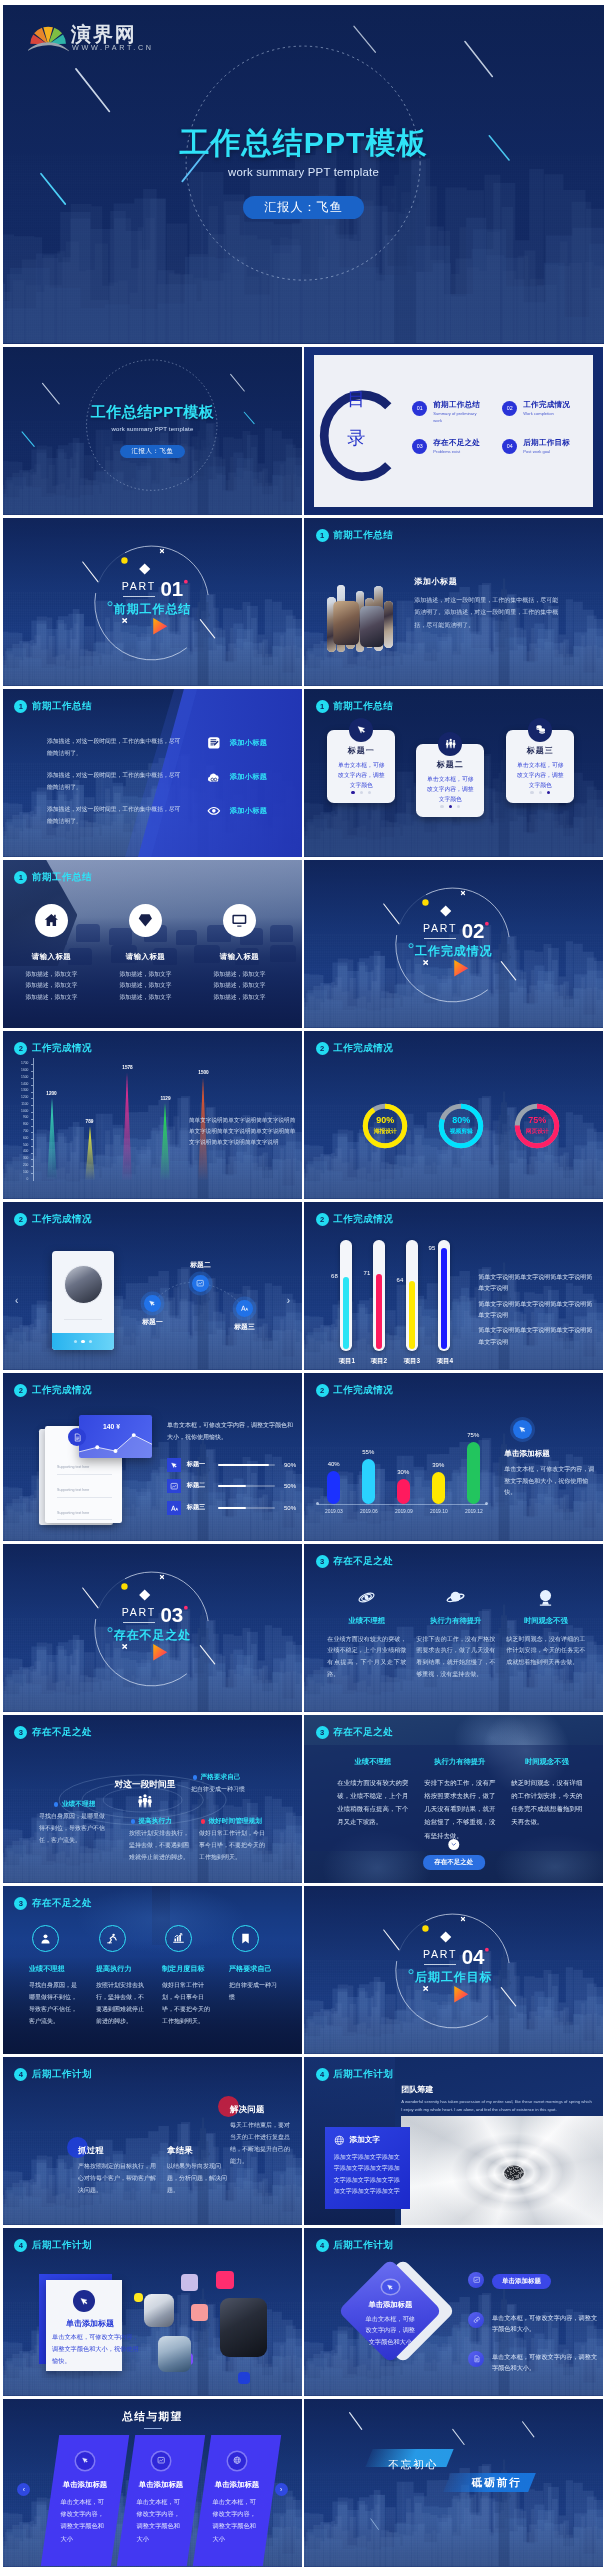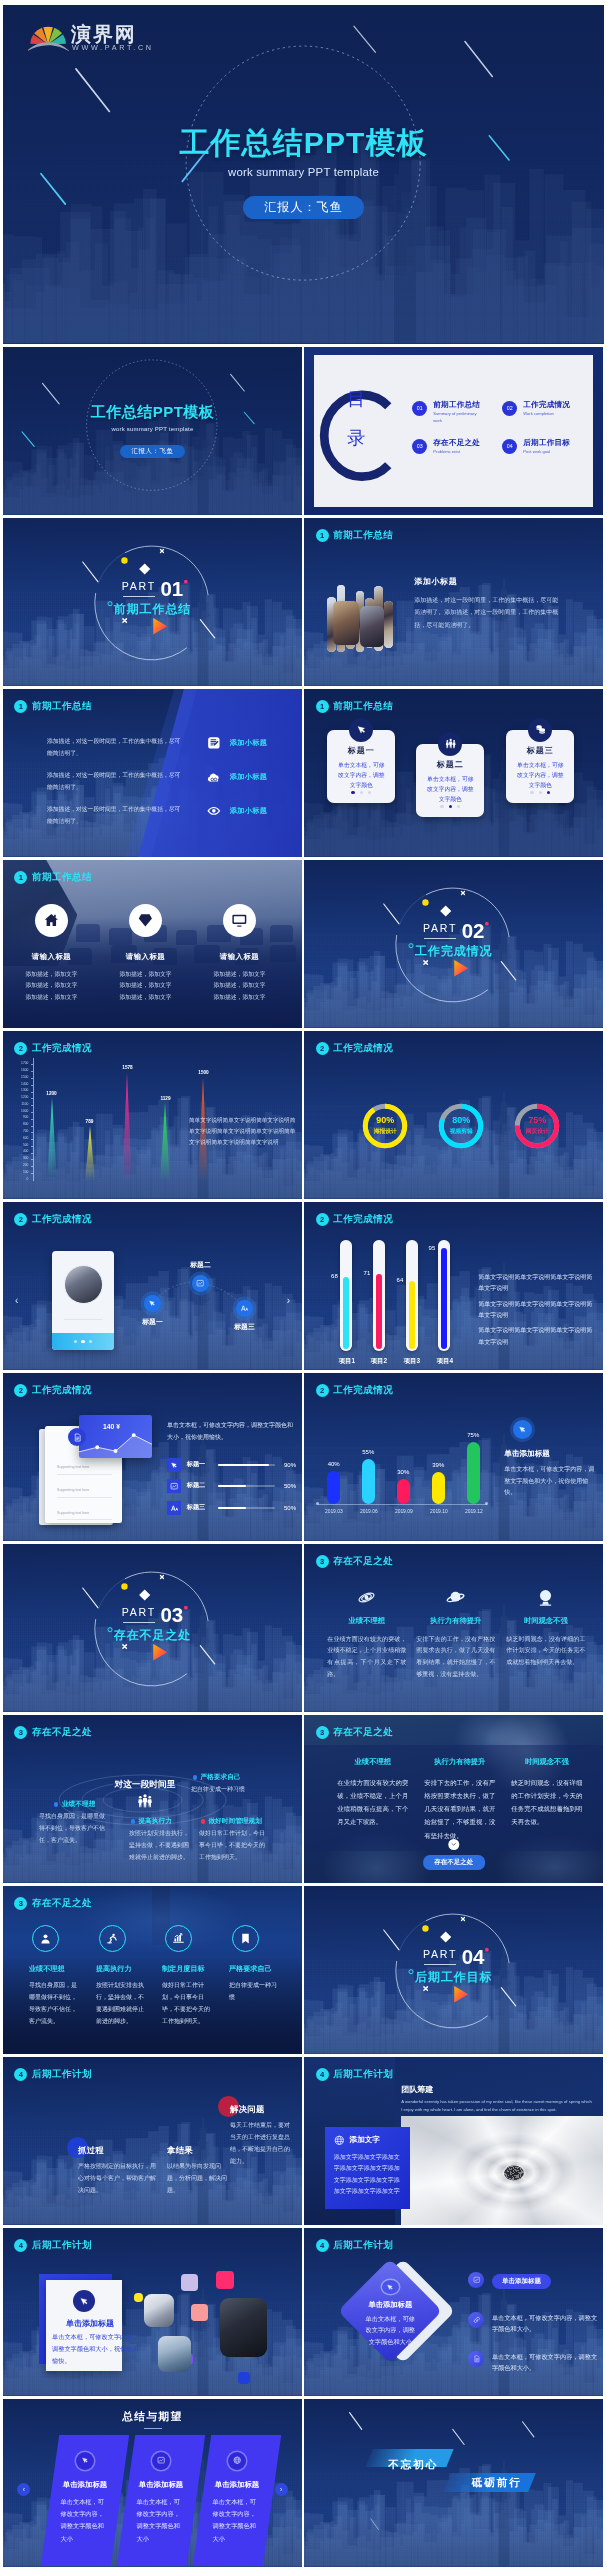--- a/index.html
+++ b/index.html
@@ -1360,20 +1360,20 @@
             <div class="citytex"></div>
             <div class="veil"></div>
           </div>
           <svg class="abs" style="left:0;top:0;width:299px;height:168px" viewBox="0 0 394 221.5">
             <path d="M60 18l16 22" stroke="#eef6ff" stroke-width="1.6" stroke-linecap="round" opacity=".9"></path>
             <path d="M196 40l15 20" stroke="#eef6ff" stroke-width="1.4" stroke-linecap="round" opacity=".85"></path>
             <path d="M288 30l15 20" stroke="#eef6ff" stroke-width="1.4" stroke-linecap="round" opacity=".85"></path>
             <path d="M88 158l10 14" stroke="#b4d4f2" stroke-width="1.2" stroke-linecap="round" opacity=".7"></path>
           </svg>
           <div style="position:absolute;left:65px;top:50px;width:81px;height:18px;background:linear-gradient(90deg,rgba(36,150,230,.1),rgba(40,162,240,.92) 55%,rgba(40,162,240,.92));transform:skewX(-22deg)"></div>
-          <div style="position:absolute;left:65px;top:50px;width:88px;height:31px;display:flex;align-items:center;justify-content:center;color:#fff;font-size:10.6px;font-weight:700;letter-spacing:1.9px">不忘初心</div>
+          <div style="position:absolute;left:65px;top:50px;width:88px;height:31px;display:flex;align-items:center;justify-content:center;color:#fff;font-size:10.6px;font-weight:400;letter-spacing:1.9px">不忘初心</div>
           <div style="position:absolute;left:143px;top:74px;width:85px;height:19px;background:linear-gradient(90deg,rgba(22,110,215,.15),rgba(24,118,222,.95) 52%,rgba(24,118,222,.95));transform:skewX(-22deg)"></div>
           <div style="position:absolute;left:146px;top:74px;width:93px;height:19px;display:flex;align-items:center;justify-content:center;color:#fff;font-size:10.6px;font-weight:700;letter-spacing:1.9px">砥砺前行</div>
         </div>
       </div>
     </div>
 </div>
 
 
 </body></html>

